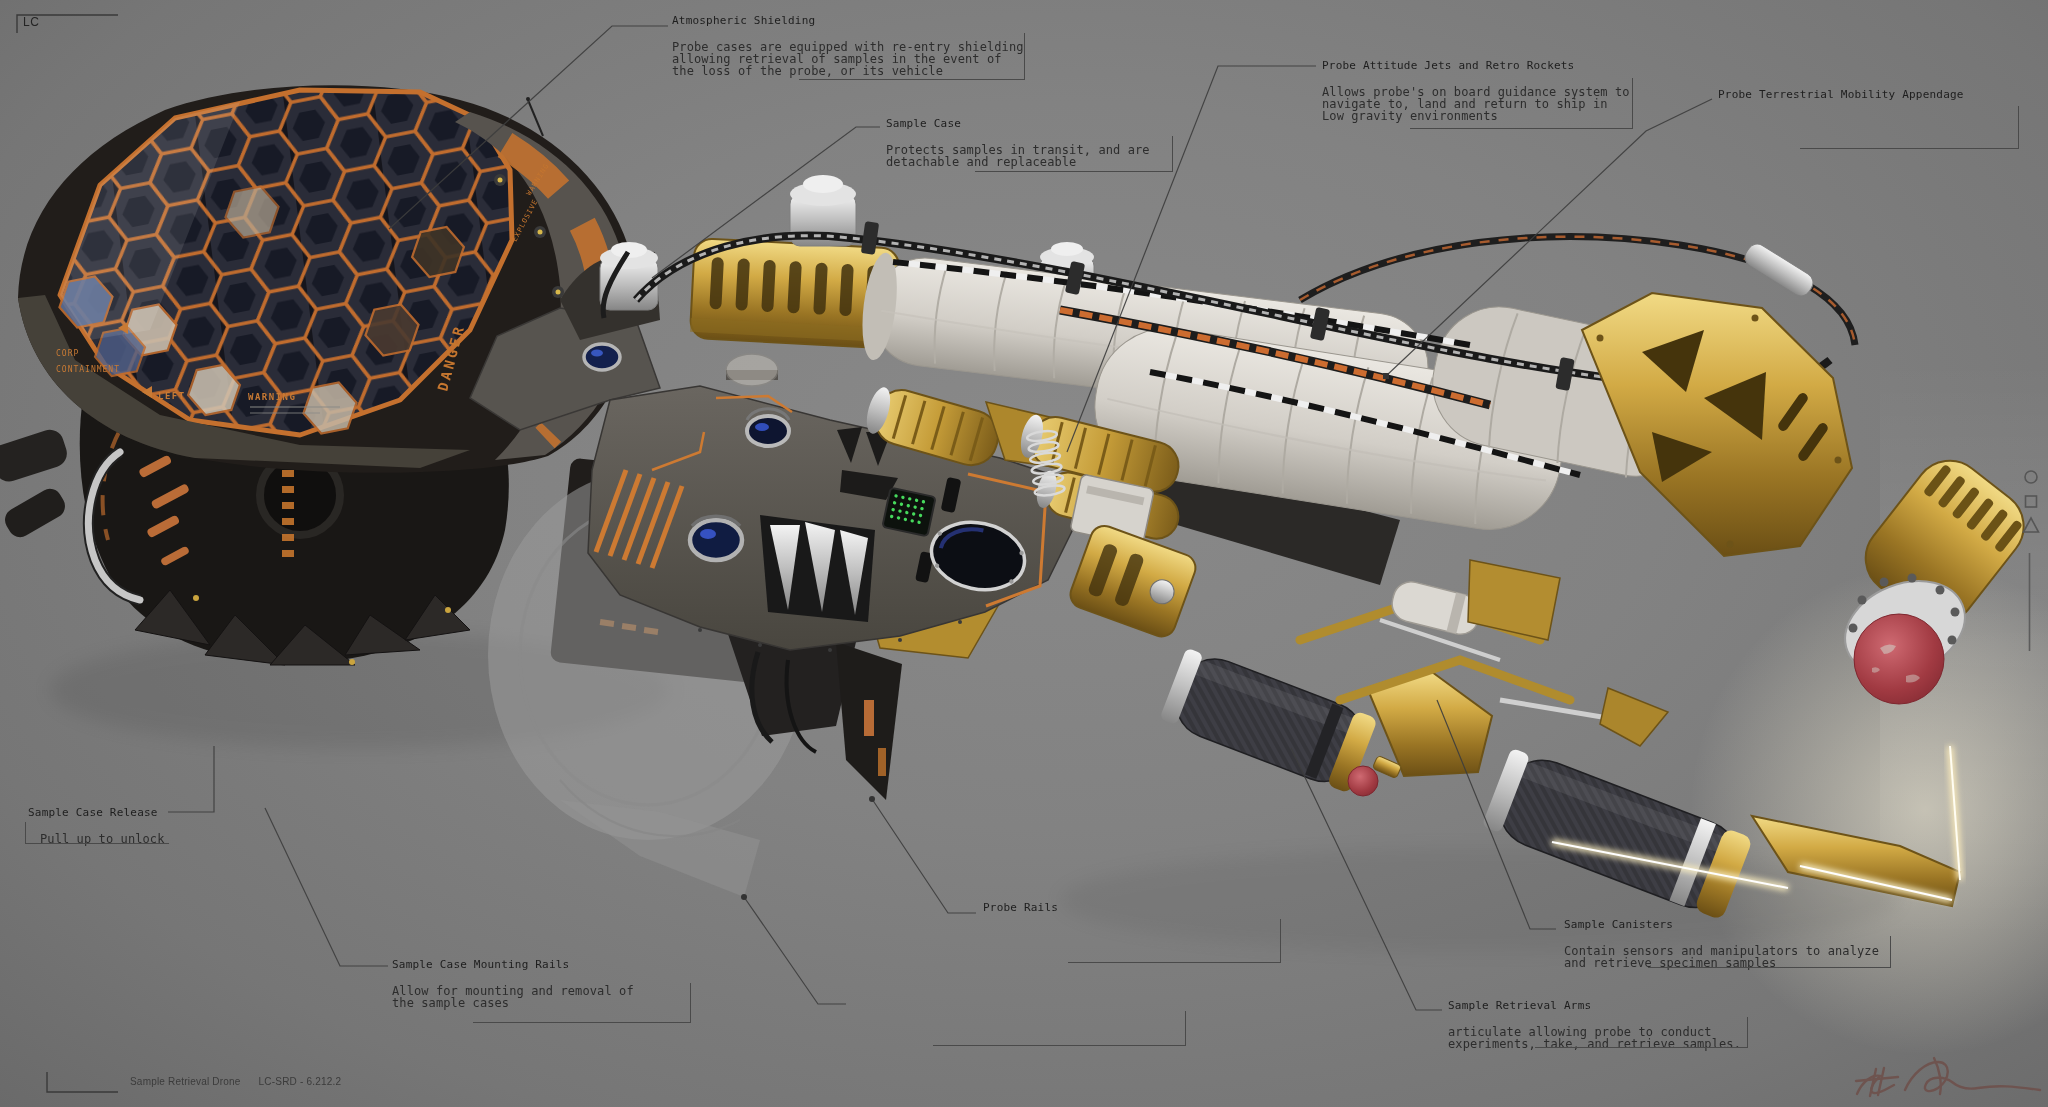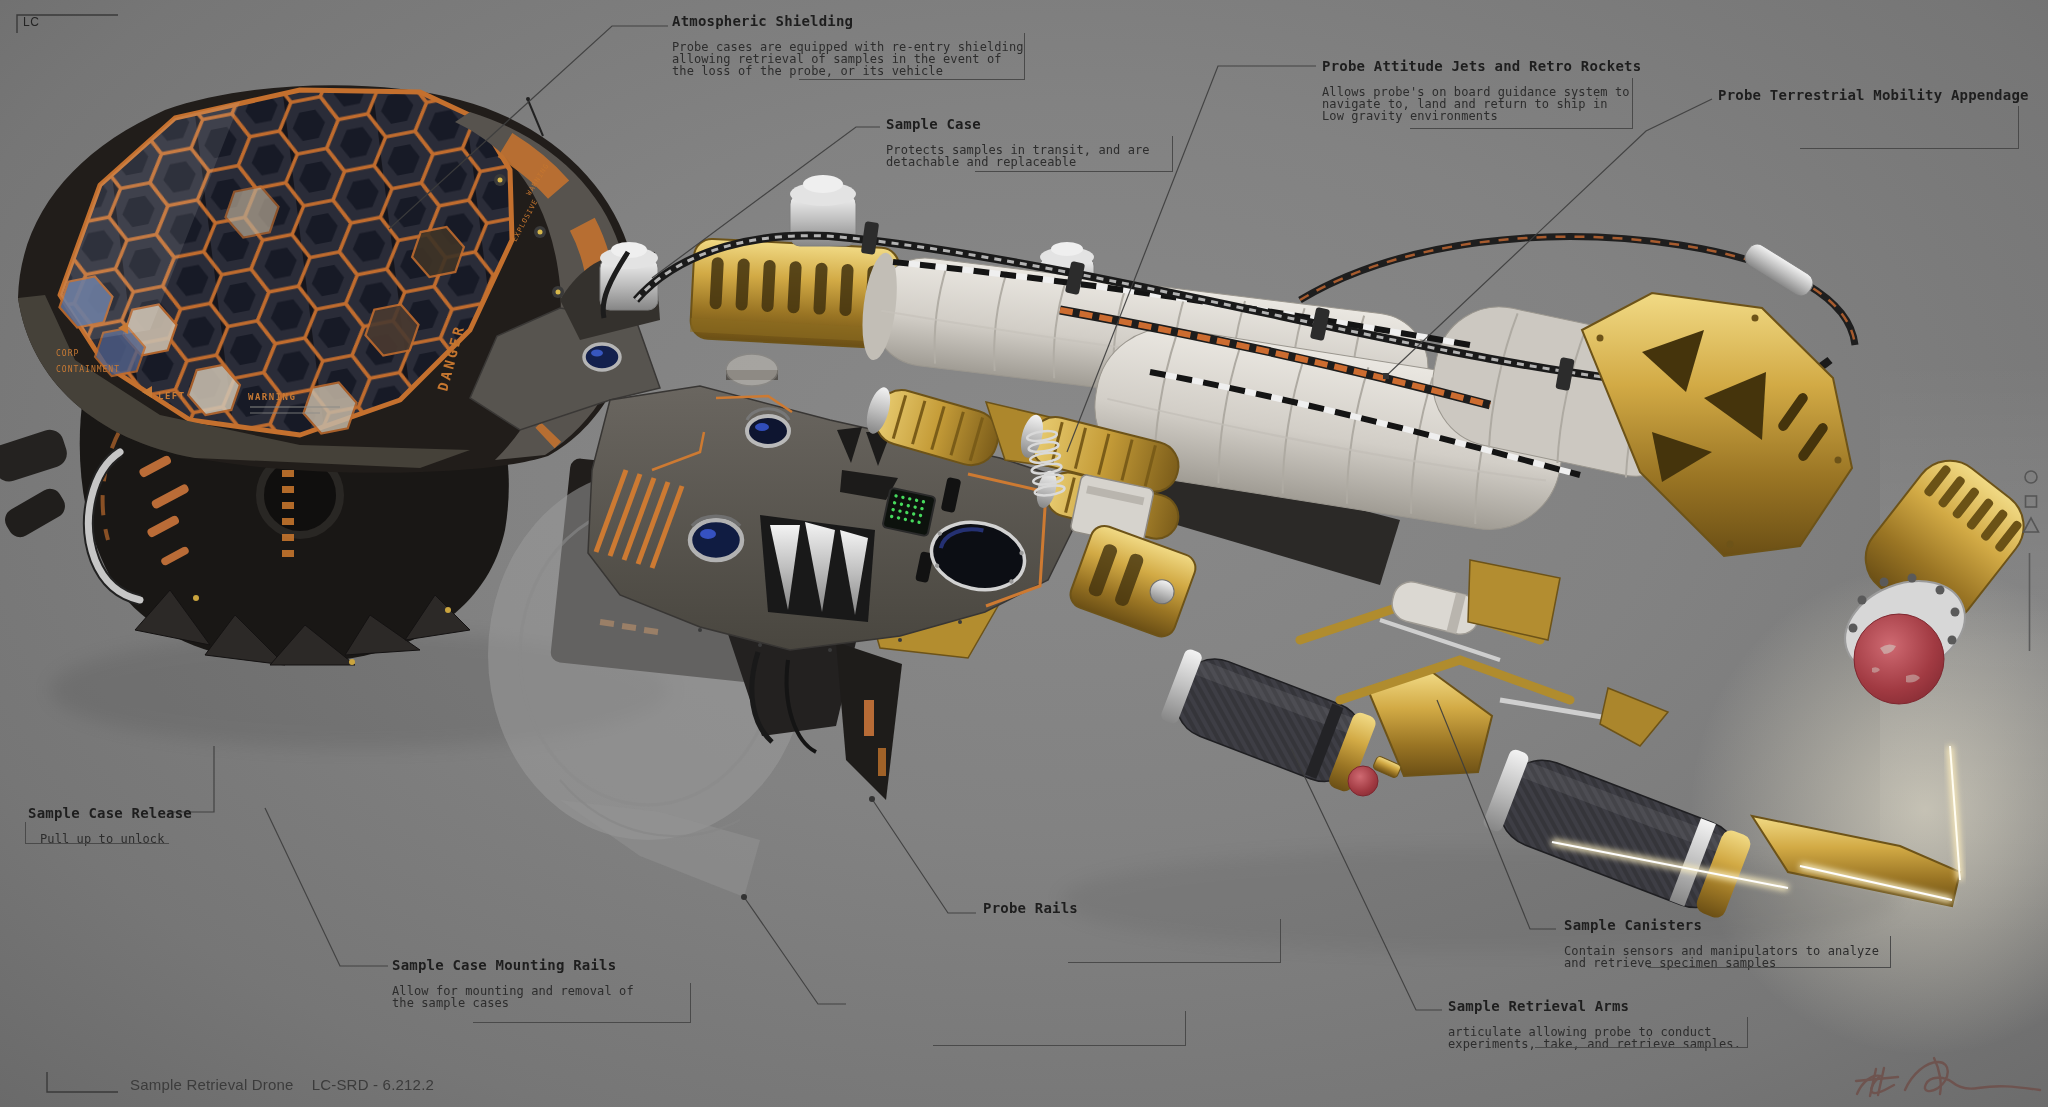--- a/index.html
+++ b/index.html
@@ -1,40 +1,40 @@
 <!DOCTYPE html>
 <html><head>
 <meta charset="utf-8">
 <style>
   html,body{margin:0;padding:0;background:#555;}
   .stage{position:relative;width:2048px;height:1107px;overflow:hidden;
     background:radial-gradient(ellipse at 52% 42%, #898989 0%, #828282 40%, #767676 78%, #6a6a6a 100%);}
   svg.layer{position:absolute;left:0;top:0;}
   .callout{position:absolute;pointer-events:none;}
-  .co-title{font-family:"DejaVu Sans Mono",monospace;font-weight:bold;font-size:14px;line-height:14px;
+  .co-title{font-family:"DejaVu Sans Mono",monospace;font-weight:normal;font-size:11px;line-height:14px;
     color:#1e1e1e;letter-spacing:.2px;white-space:pre;}
   .co-body{font-family:"DejaVu Sans Mono",monospace;font-size:12px;line-height:11.9px;color:#2d2d2d;
     white-space:pre-line;margin-top:14px;letter-spacing:.1px;}
   .bracket{position:absolute;border-right:1px solid #4a4a4a;border-bottom:1px solid #4a4a4a;pointer-events:none;}
   .bracket.left-style{border-right:none;border-left:1px solid #4a4a4a;}
   .co-a{left:672px;top:14px;width:352px}  .b-a{left:799px;top:33px;width:225px;height:46px}
   .co-b{left:886px;top:117px;width:286px} .b-b{left:975px;top:136px;width:197px;height:35px}
   .co-c{left:1322px;top:59px;width:310px} .b-c{left:1410px;top:78px;width:222px;height:50px}
   .co-d{left:1718px;top:88px;width:300px} .b-d{left:1800px;top:106px;width:218px;height:42px}
   .co-e{left:28px;top:806px;width:160px}  .b-e{left:25px;top:822px;width:143px;height:21px}
   .co-f{left:392px;top:958px;width:298px} .b-f{left:473px;top:983px;width:217px;height:39px}
   .co-g{left:852px;top:993px;width:333px} .b-g{left:933px;top:1011px;width:252px;height:34px}
   .co-h{left:983px;top:901px;width:297px} .b-h{left:1068px;top:919px;width:212px;height:43px}
   .co-i{left:1564px;top:918px;width:326px} .b-i{left:1648px;top:936px;width:242px;height:31px}
   .co-j{left:1448px;top:999px;width:299px} .b-j{left:1535px;top:1017px;width:212px;height:30px}
   .co-e .co-body{margin-left:12px}
   .brand{position:absolute;left:23px;top:15px;font-family:"Liberation Sans",sans-serif;
     font-size:12px;color:#242424;letter-spacing:.5px;}
   .footer{position:absolute;left:130px;top:1076px;font-family:"Liberation Sans",sans-serif;
-    font-size:15px;color:#3b3b3b;letter-spacing:.2px;}
+    font-size:10px;color:#3b3b3b;letter-spacing:.2px;}
   .footer span{margin-right:18px;}
 </style>
 </head>
 <body>
 
 <div class="stage">
 
 <svg class="layer" width="2048" height="1107" viewBox="0 0 2048 1107">
   <defs>
     <linearGradient id="goldV" x1="0" y1="0" x2="0" y2="1">

